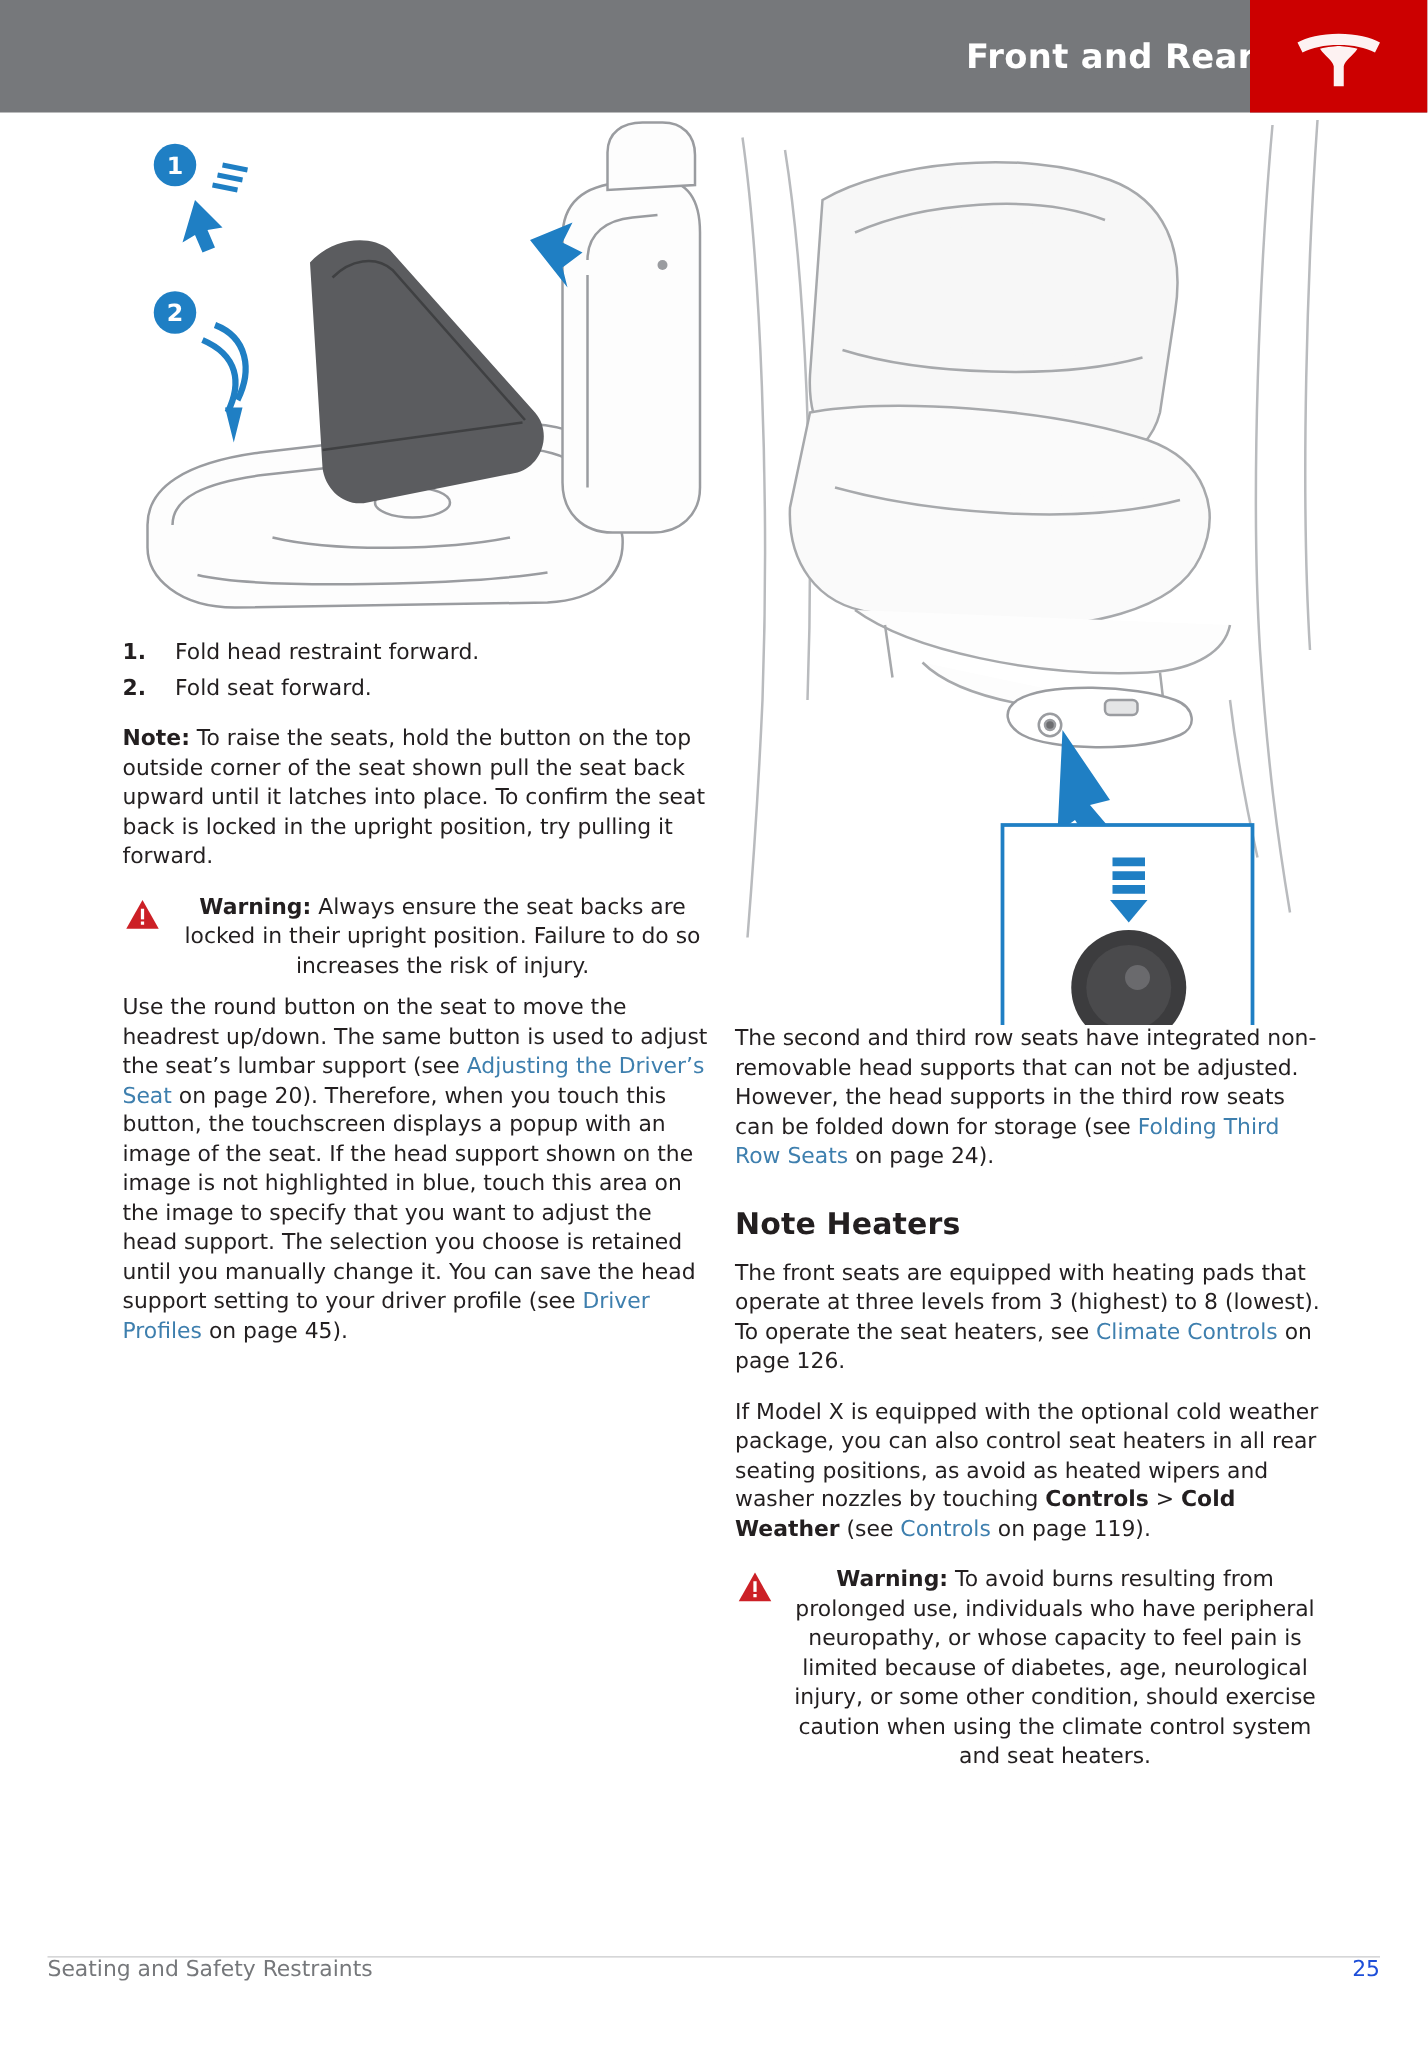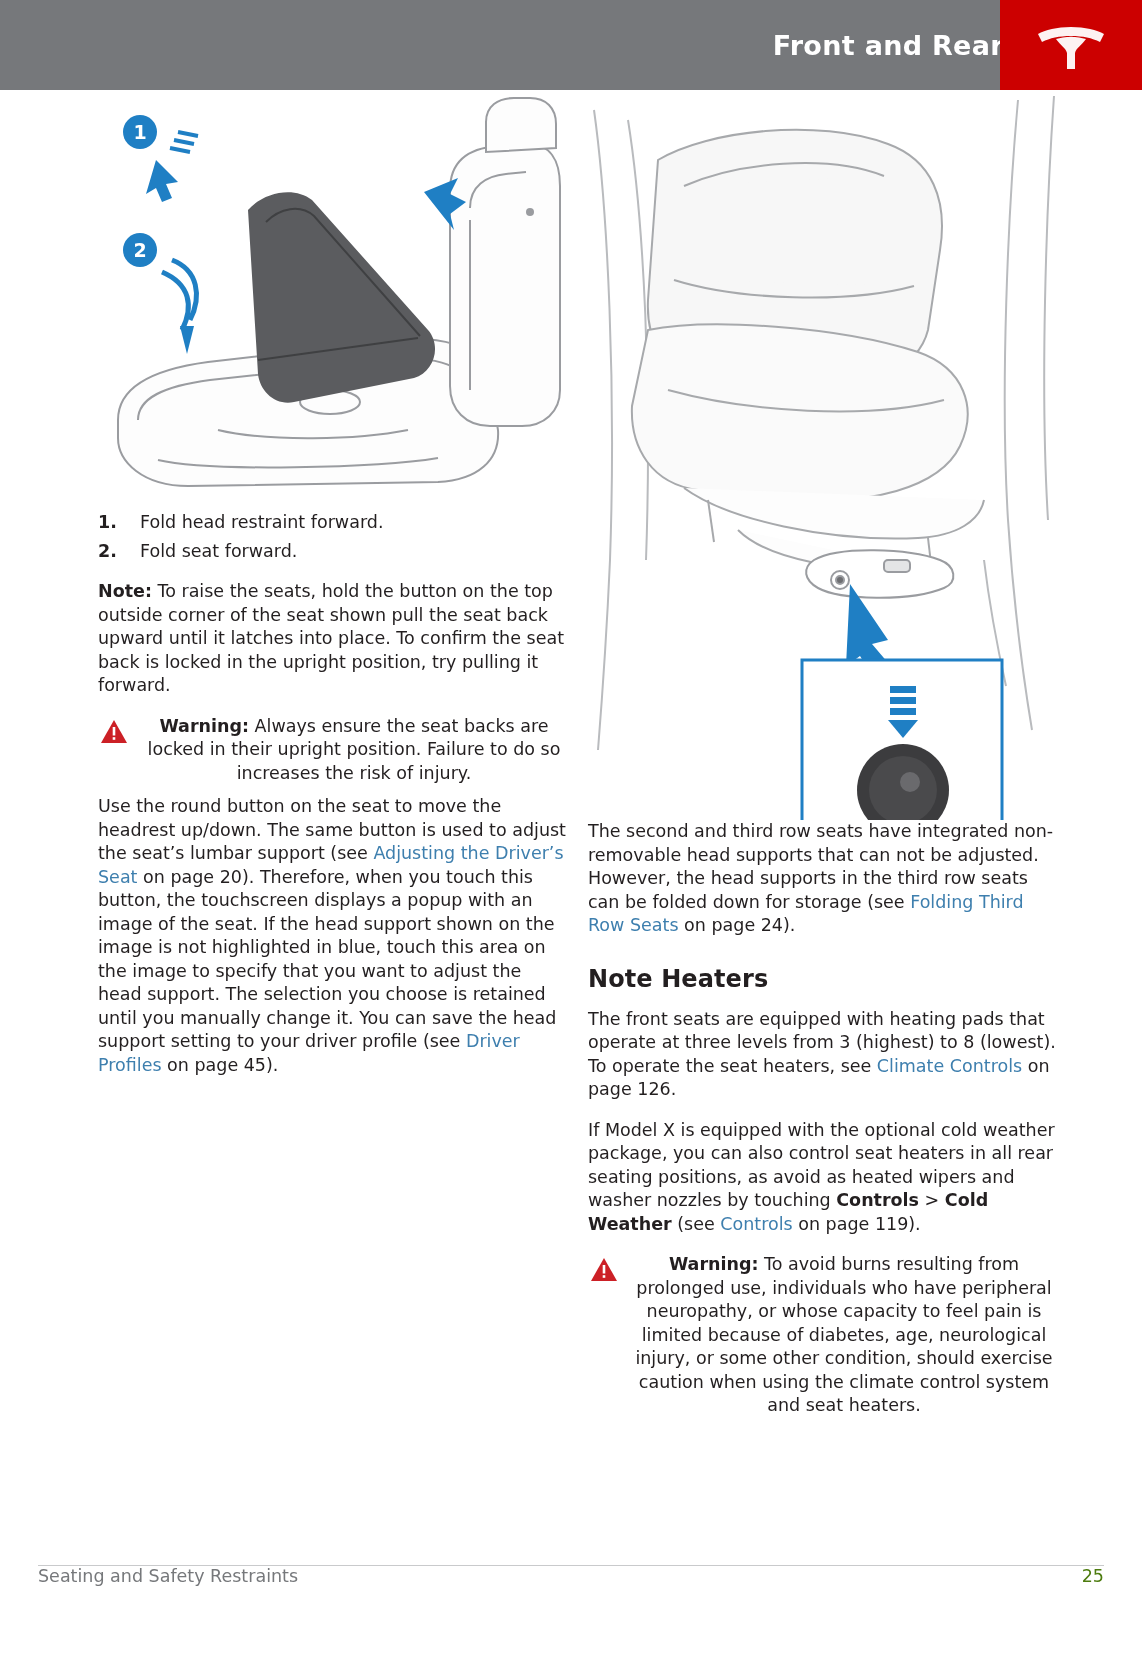--- a/index.html
+++ b/index.html
@@ -127,21 +127,21 @@
     right: 38px;
     bottom: 48px;
     height: 40px;
     border-top: 1px solid #c9cacc;
     display: flex;
     align-items: flex-start;
     justify-content: space-between;
     color: #76787b;
     font-size: 17.5px;
   }
-  .footer-page { color: #4d7c0f; }
+  .footer-page { color: #1d4ed8; }
 
   svg.art { display: block; }
 </style>
 </head>
 <body>
 
 <div class="header">
   <div class="header-title">Front and Rear Seats</div>
   <div class="logo-box">
     <svg class="art" width="78" height="56" viewBox="0 0 78 56" aria-hidden="true">

